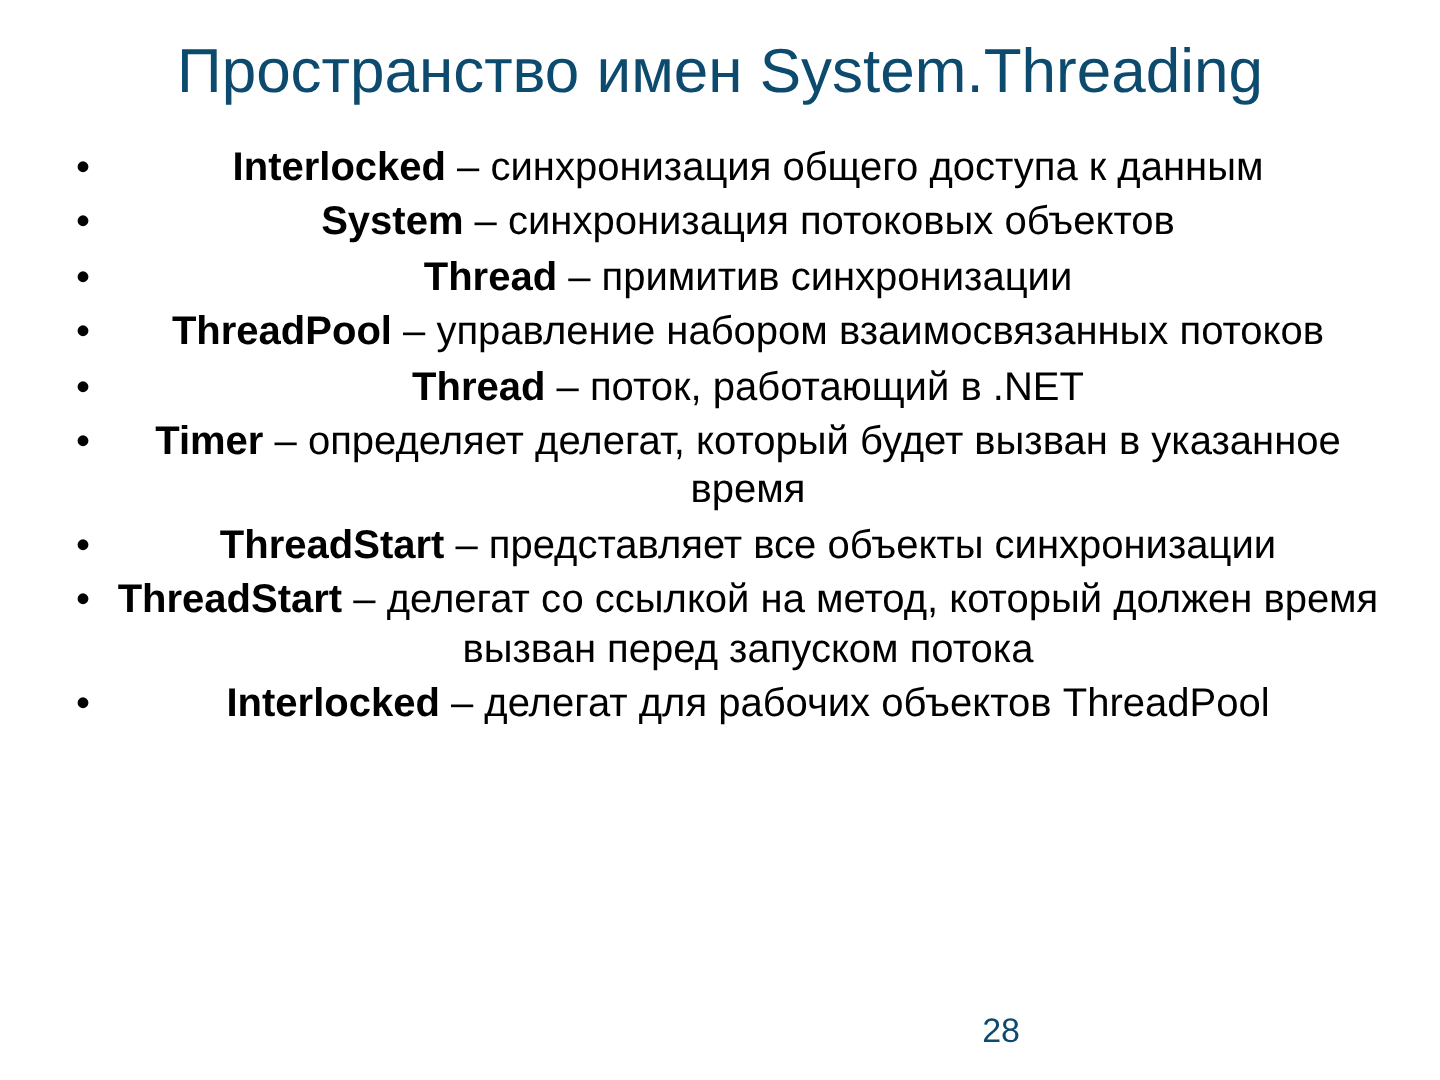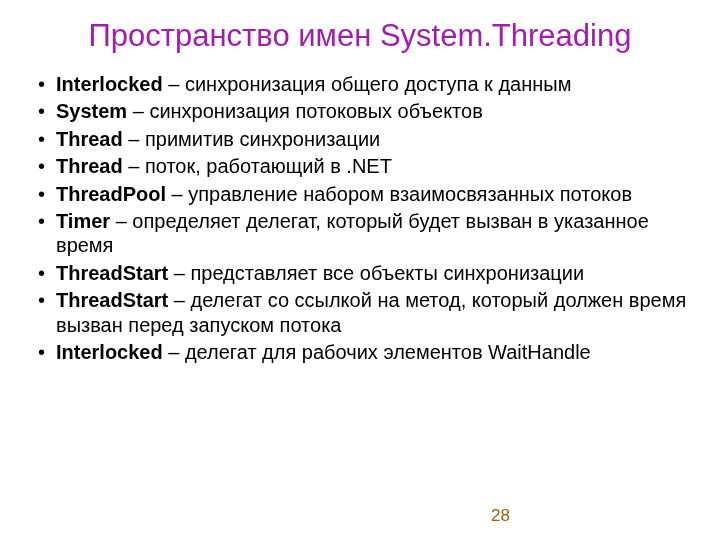--- a/index.html
+++ b/index.html
@@ -14,25 +14,26 @@
       font-family: Arial, Helvetica, sans-serif;
       color: #000000;
       padding: 18px 28px 18px 28px;
       position: relative;
     }
     .title {
       font-size: 31px;
       font-weight: normal;
       text-align: center;
       margin-bottom: 18px;
-      color: #a21caf;
+      color: #0c4a6e;
     }
     ul.content {
       list-style: none;
       padding-left: 6px;
+      text-align: center;
     }
     ul.content li {
       position: relative;
       padding-left: 22px;
       font-size: 20px;
       line-height: 1.22;
       margin-bottom: 3px;
       color: #000;
     }
     ul.content li::before {
@@ -44,33 +45,33 @@
       color: #000;
     }
     .term {
       font-weight: bold;
     }
     .page-num {
       position: absolute;
       bottom: 14px;
       right: 210px;
       font-size: 17px;
-      color: #a16207;
+      color: #0c4a6e;
     }
   </style>
 </head>
 <body>
 
 <h1 class="title">Пространство имен System.Threading</h1>
 
 <ul class="content">
   <li><span class="term">Interlocked</span><span> – синхронизация общего доступа к данным</span></li>
   <li><span class="term">System</span><span> – синхронизация потоковых объектов</span></li>
   <li><span class="term">Thread</span><span> – примитив синхронизации</span></li>
+  <li><span class="term">ThreadPool</span><span> – управление набором взаимосвязанных потоков</span></li>
   <li><span class="term">Thread</span><span> – поток, работающий в .NET</span></li>
-  <li><span class="term">ThreadPool</span><span> – управление набором взаимосвязанных потоков</span></li>
   <li><span class="term">Timer</span><span> – определяет делегат, который будет вызван в указанное время</span></li>
   <li><span class="term">ThreadStart</span><span> – представляет все объекты синхронизации</span></li>
   <li><span class="term">ThreadStart</span><span> – делегат со ссылкой на метод, который должен время вызван перед запуском потока</span></li>
-  <li><span class="term">Interlocked</span><span> – делегат для рабочих элементов WaitHandle</span></li>
+  <li><span class="term">Interlocked</span><span> – делегат для рабочих объектов ThreadPool</span></li>
 </ul>
 
 <div class="page-num">28</div>
 
 </body></html>

